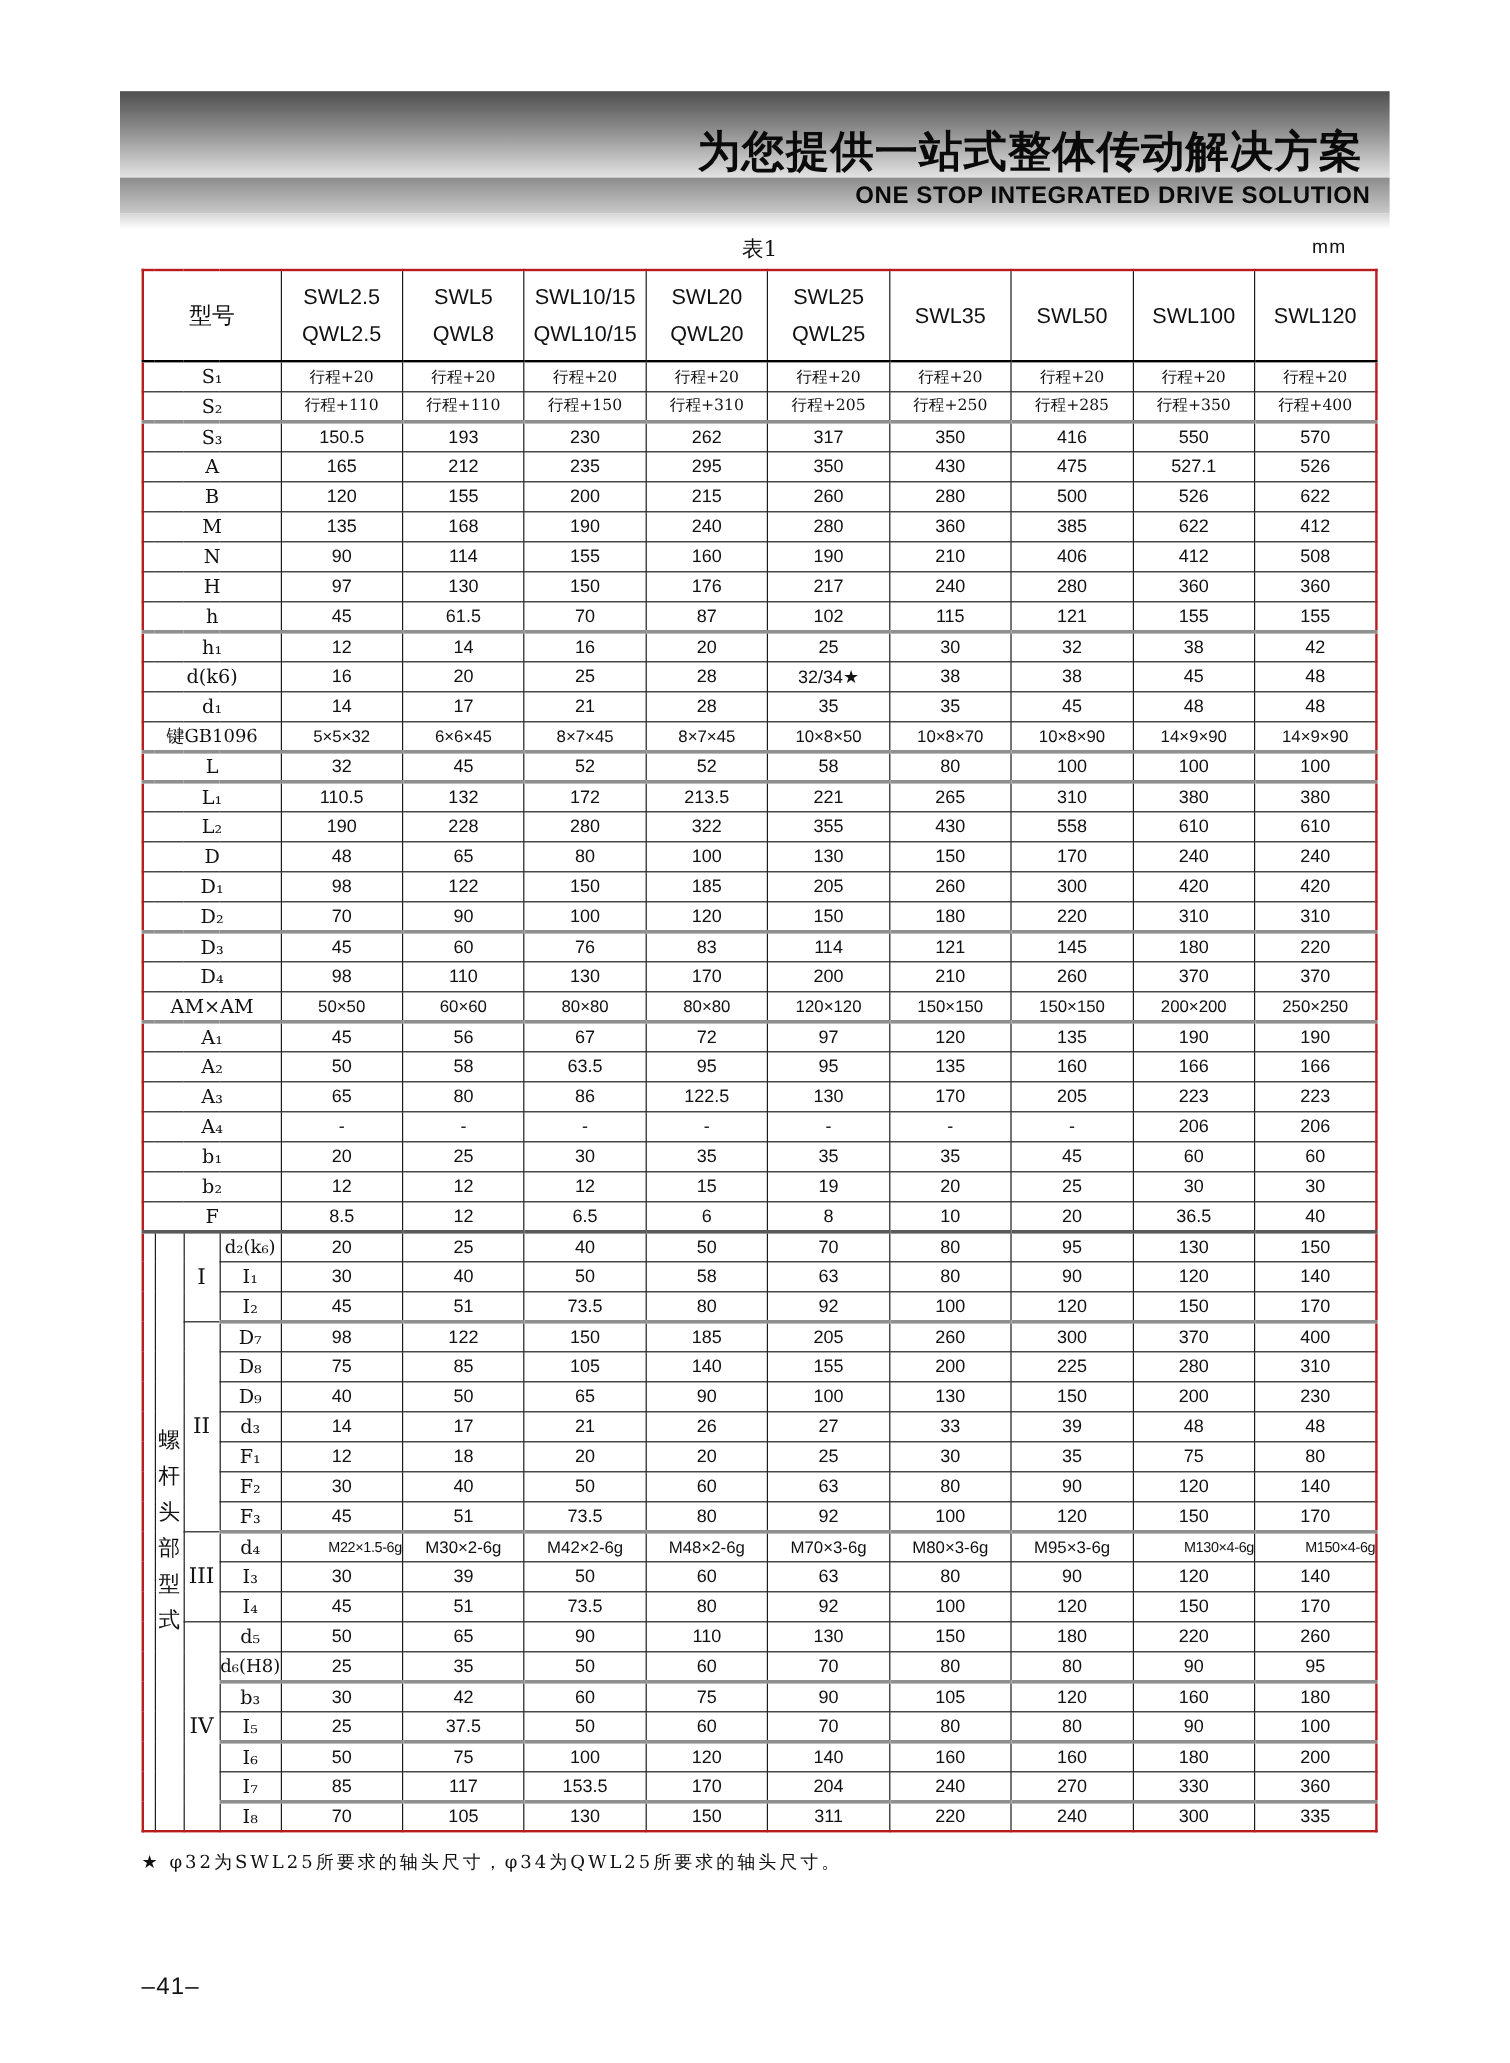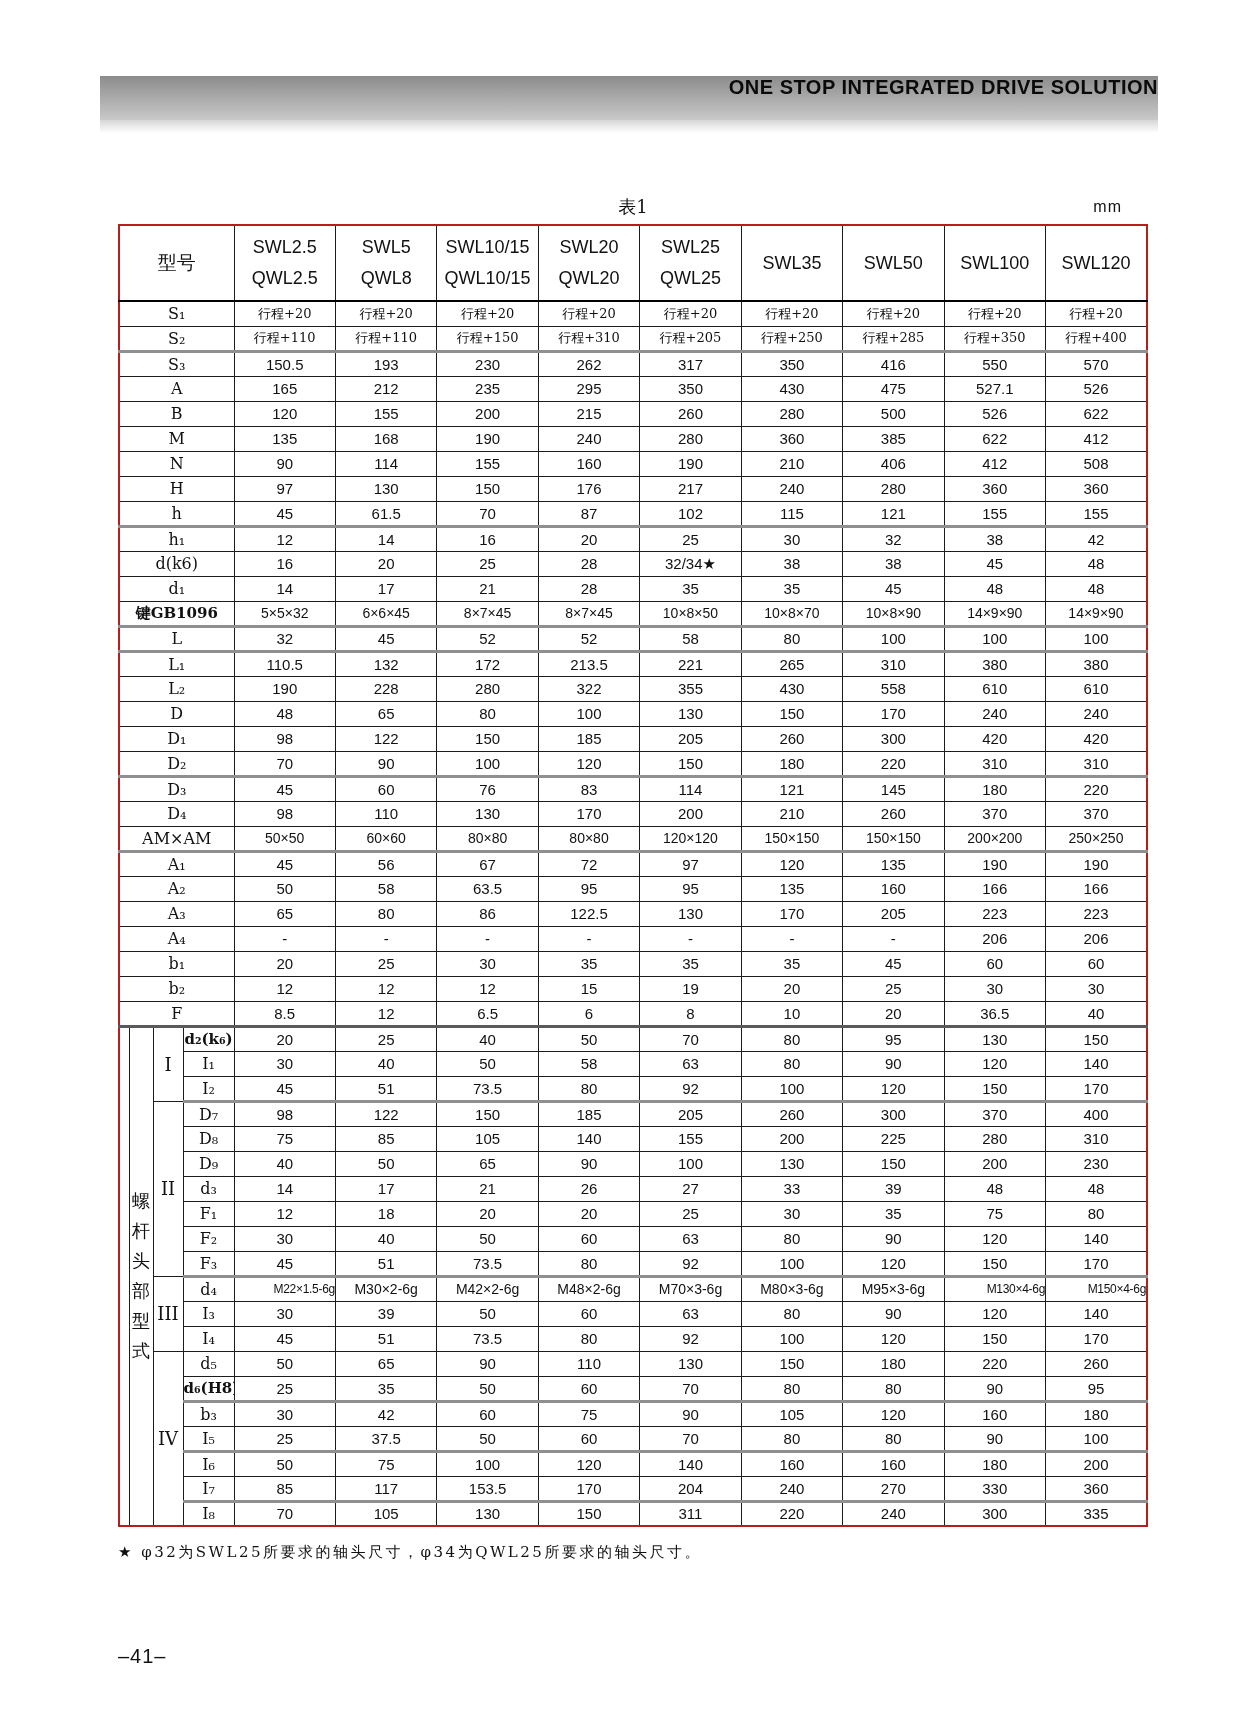--- a/index.html
+++ b/index.html
@@ -14,23 +14,23 @@
     height:72px;
     background:linear-gradient(to bottom,#4f4f4f 0%,#8d8d8d 45%,#e3e3e3 100%);
     display:flex; align-items:flex-end; justify-content:flex-end;
     padding:0 22px 2px 0;
   }
   .banner-cn {
     font-family:"DejaVu Serif", serif; font-weight:bold; font-size:36px;
     color:#0a0a0a; letter-spacing:1px; line-height:1.05; white-space:nowrap;
   }
   .banner-sub {
-    height:44px;
+    height:30px;
     background:linear-gradient(to bottom,#8c8c8c 0%,#c9c9c9 100%);
-    display:flex; align-items:flex-start; justify-content:flex-end; 
+    display:flex; align-items:center; justify-content:flex-end; padding-right:16px;
   }
   .banner-en { font-weight:bold; font-size:20px; color:#0a0a0a; letter-spacing:0.5px; }
   .banner-fade { height:13px; background:linear-gradient(to bottom,#d6d6d6,#ffffff); }
   
   .caption-row { position:absolute; left:118px; top:195px; width:1030px; height:26px; }
   .caption { position:absolute; left:0; right:0; text-align:center;
              font-family:"DejaVu Serif", serif; font-size:18px; }
   .unit { position:absolute; right:26px; top:3px; font-size:16px; letter-spacing:1px; }
   
   table.spec {
@@ -39,21 +39,21 @@
   }
   .spec th, .spec td {
     border:1px solid #1c1c1c; text-align:center; vertical-align:middle;
     padding:0; white-space:nowrap; overflow:hidden;
   }
   .spec thead th { height:76px; font-weight:normal; font-size:18px; border-bottom:2px solid #000; }
   .spec thead .colh div { line-height:31px; }
   .spec .corner { font-family:"DejaVu Serif", serif; font-size:19px; }
   .spec tbody td { height:25px; font-size:15px; }
   .spec .rowlabel { font-family:"DejaVu Serif", serif; font-size:16px; }
-  .spec .rowlabel.longlbl { font-size:15px;font-weight:bold; }
+  .spec .rowlabel.longlbl { font-size:15px; }
   .spec td.cn  { font-size:13px; font-family:"DejaVu Serif", serif; }
   .spec td.mid { font-size:14px; }
   .spec td.small { font-size:12px; letter-spacing:-0.3px;text-align:right; }
   .spec tr.heavy td { border-bottom:3px solid #8f8f8f; }
   .spec tr.sect  td { border-bottom:3px solid #5a5a5a; }
   .spec td.gnum  { font-family:"DejaVu Serif", serif; font-size:18px; }
   .spec td.vlabel { padding:0; }
   .spec td.vlabel .vwrap {
     display:flex; flex-direction:column; align-items:center; justify-content:center;
     height:100%; font-family:"DejaVu Serif", serif; font-size:18px; line-height:30px;
@@ -65,20 +65,23 @@
   }
   .page-number {
     position:absolute; left:118px; top:1645px; width:1030px; text-align:left;
     font-size:20px; letter-spacing:1px;
   }
 </style>
 </head>
 <body>
 
 <div class="banner">
+  <div class="banner-main">
+    <div class="banner-cn">为您提供一站式整体传动解决方案</div>
+  </div>
   <div class="banner-sub">
     <div class="banner-en">ONE STOP INTEGRATED DRIVE SOLUTION</div>
   </div>
   <div class="banner-fade"></div>
 </div>
 
 <div class="caption-row">
   <span class="caption">表1</span>
   <span class="unit">mm</span>
 </div>

